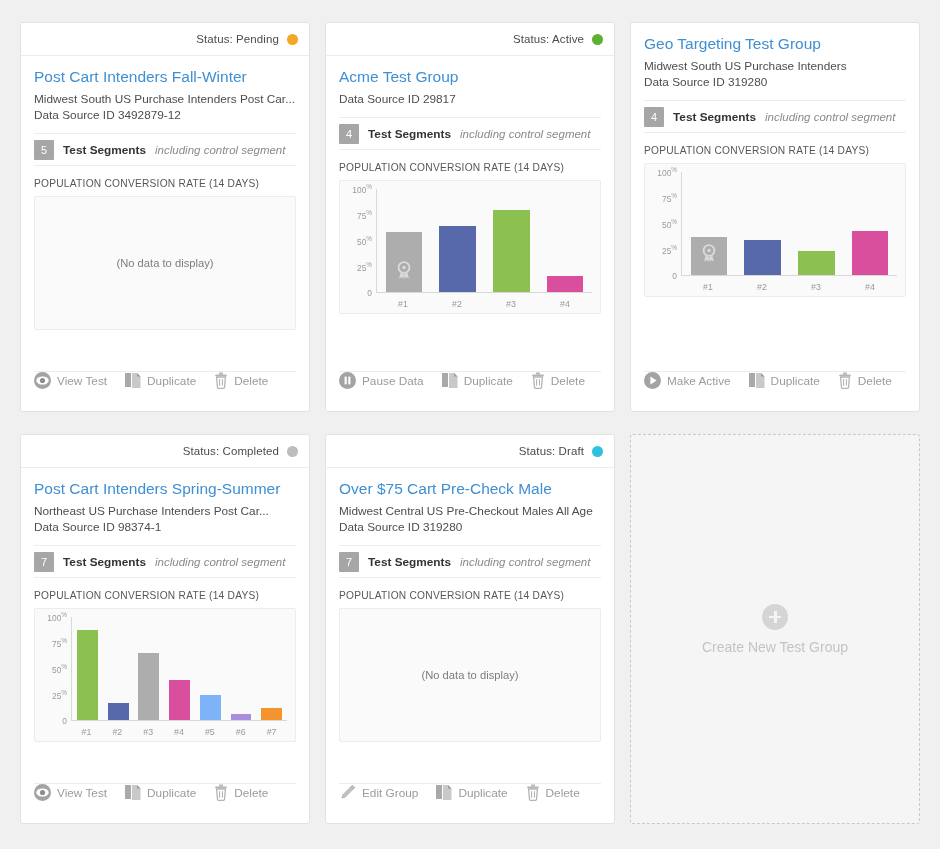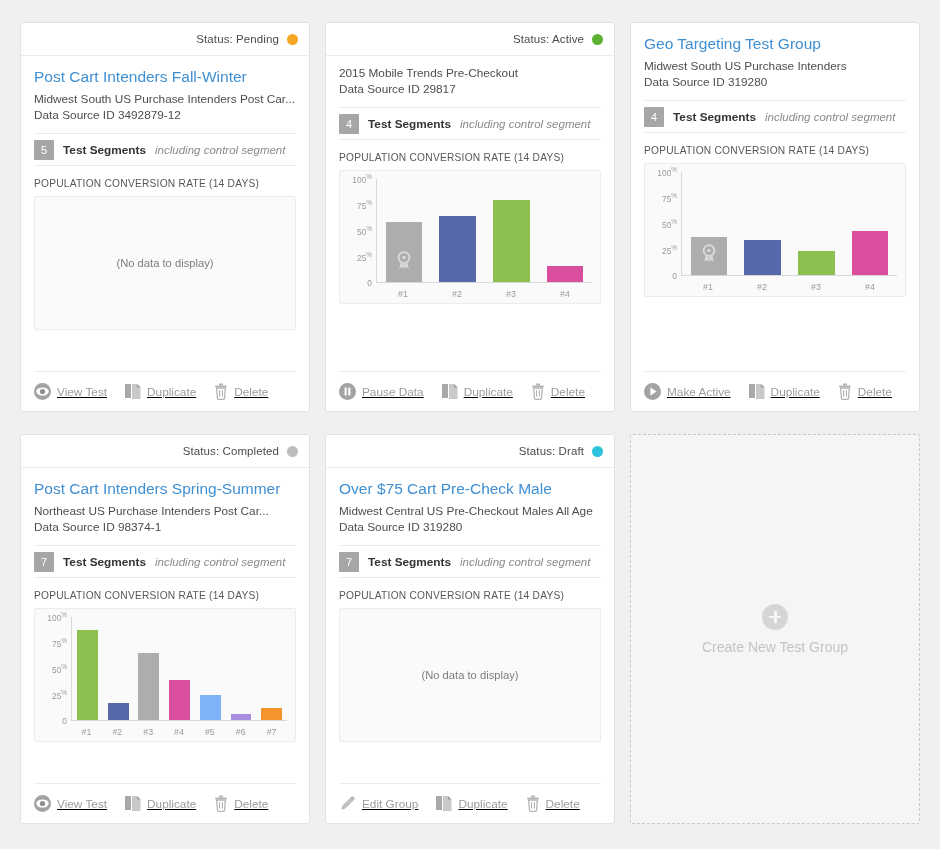--- a/index.html
+++ b/index.html
@@ -175,23 +175,22 @@
     font-size: 8.8px;
     color: #9a9a9a;
   }
 
   
   .card-footer {
     flex: 0 0 40px;
     border-top: 1px solid #ececec;
     margin: 0 13px;
     display: flex;
-    align-items: center;
+    align-items: flex-start;
     gap: 18px;
-    text-decoration: underline;
   }
   .action {
     display: flex; align-items: center; gap: 6px;
     cursor: pointer;
     color: #9b9b9b;
     font-size: 11.8px;
   }
   .action svg { display: block; }
 
   
@@ -276,21 +275,21 @@
             </span>
         <span>Delete</span>
       </div>
         </div>
   </div><div class="card">
     <div class="card-status">
       <span class="status-text">Status: Active</span>
       <span class="status-dot" style="background:#5cb130"></span>
     </div>
     <div class="card-body">
-      <div class="card-sub">2015 Mobile Trends Pre-Checkout</div>
+      <div class="card-title">Acme Test Group</div>
       <div class="card-sub">Data Source ID 29817</div>
       <div class="seg-row">
         <span class="seg-badge">4</span>
         <span class="seg-label">Test Segments</span>
         <span class="seg-note">including control segment</span>
       </div>
       <div class="chart-caption">POPULATION CONVERSION RATE (14 DAYS)</div>
       <div class="chart-box">
     <div class="chart-inner" style="padding-bottom:20px">
       <div class="y-axis">

